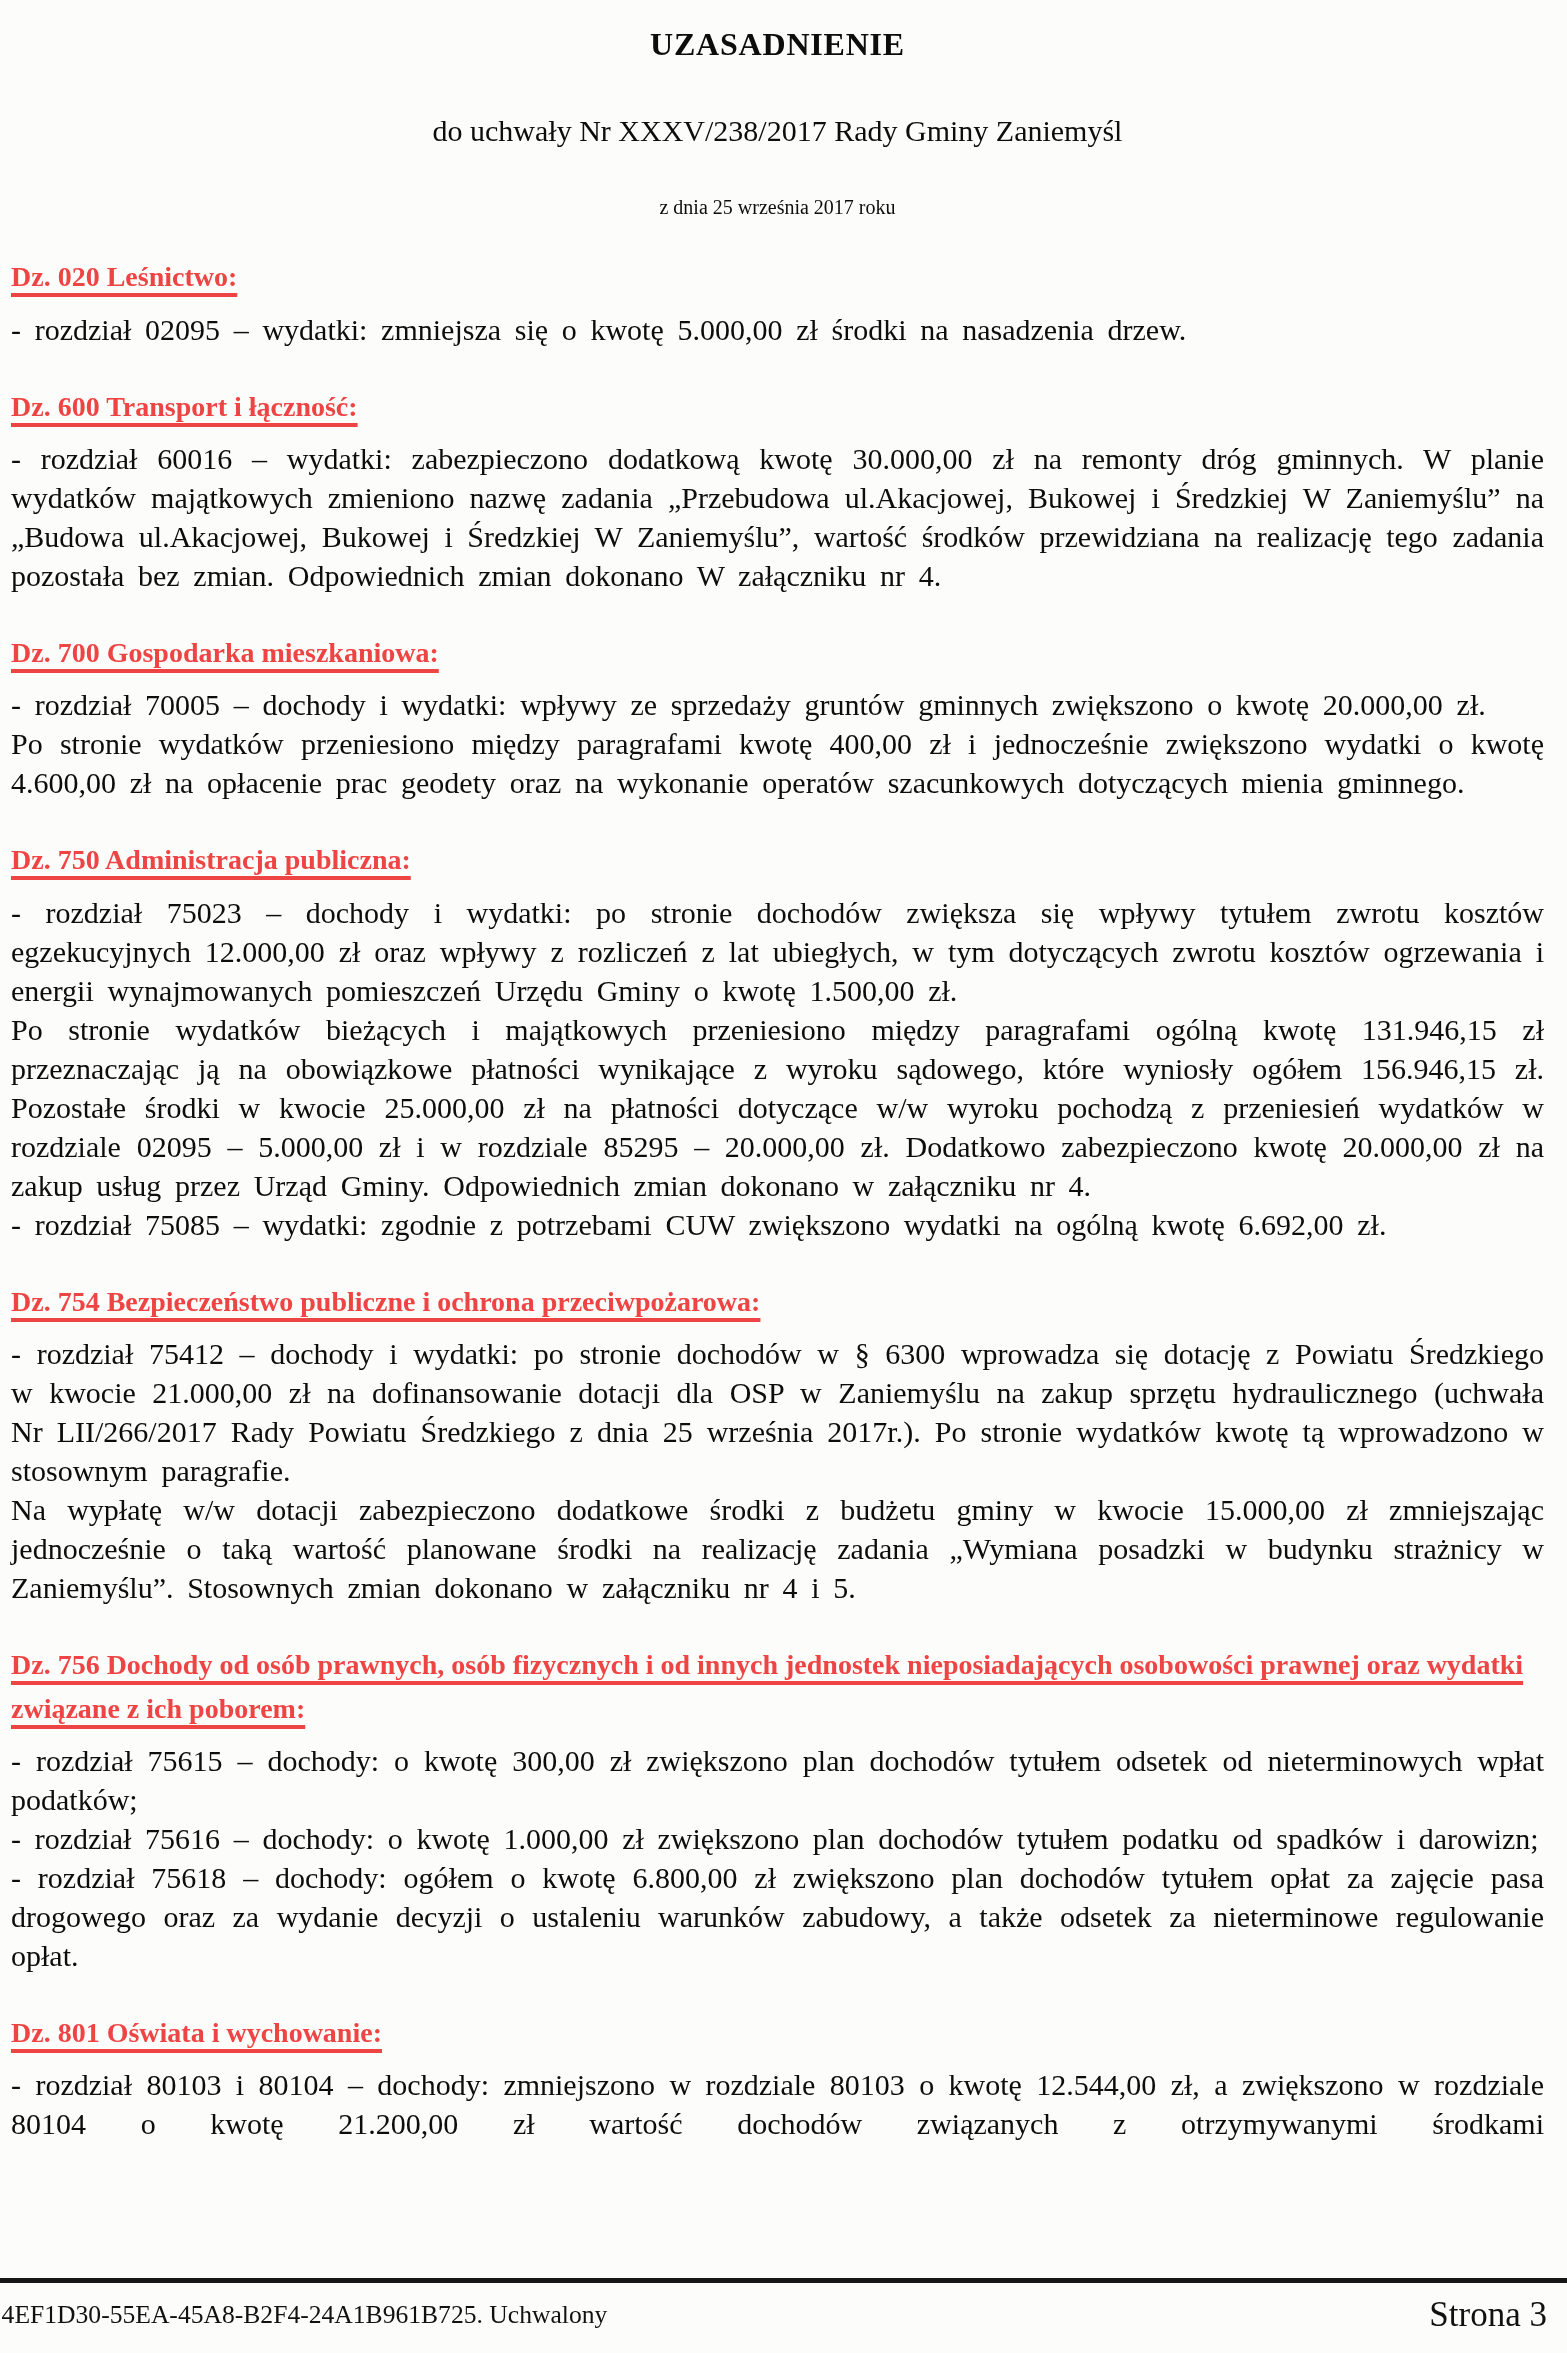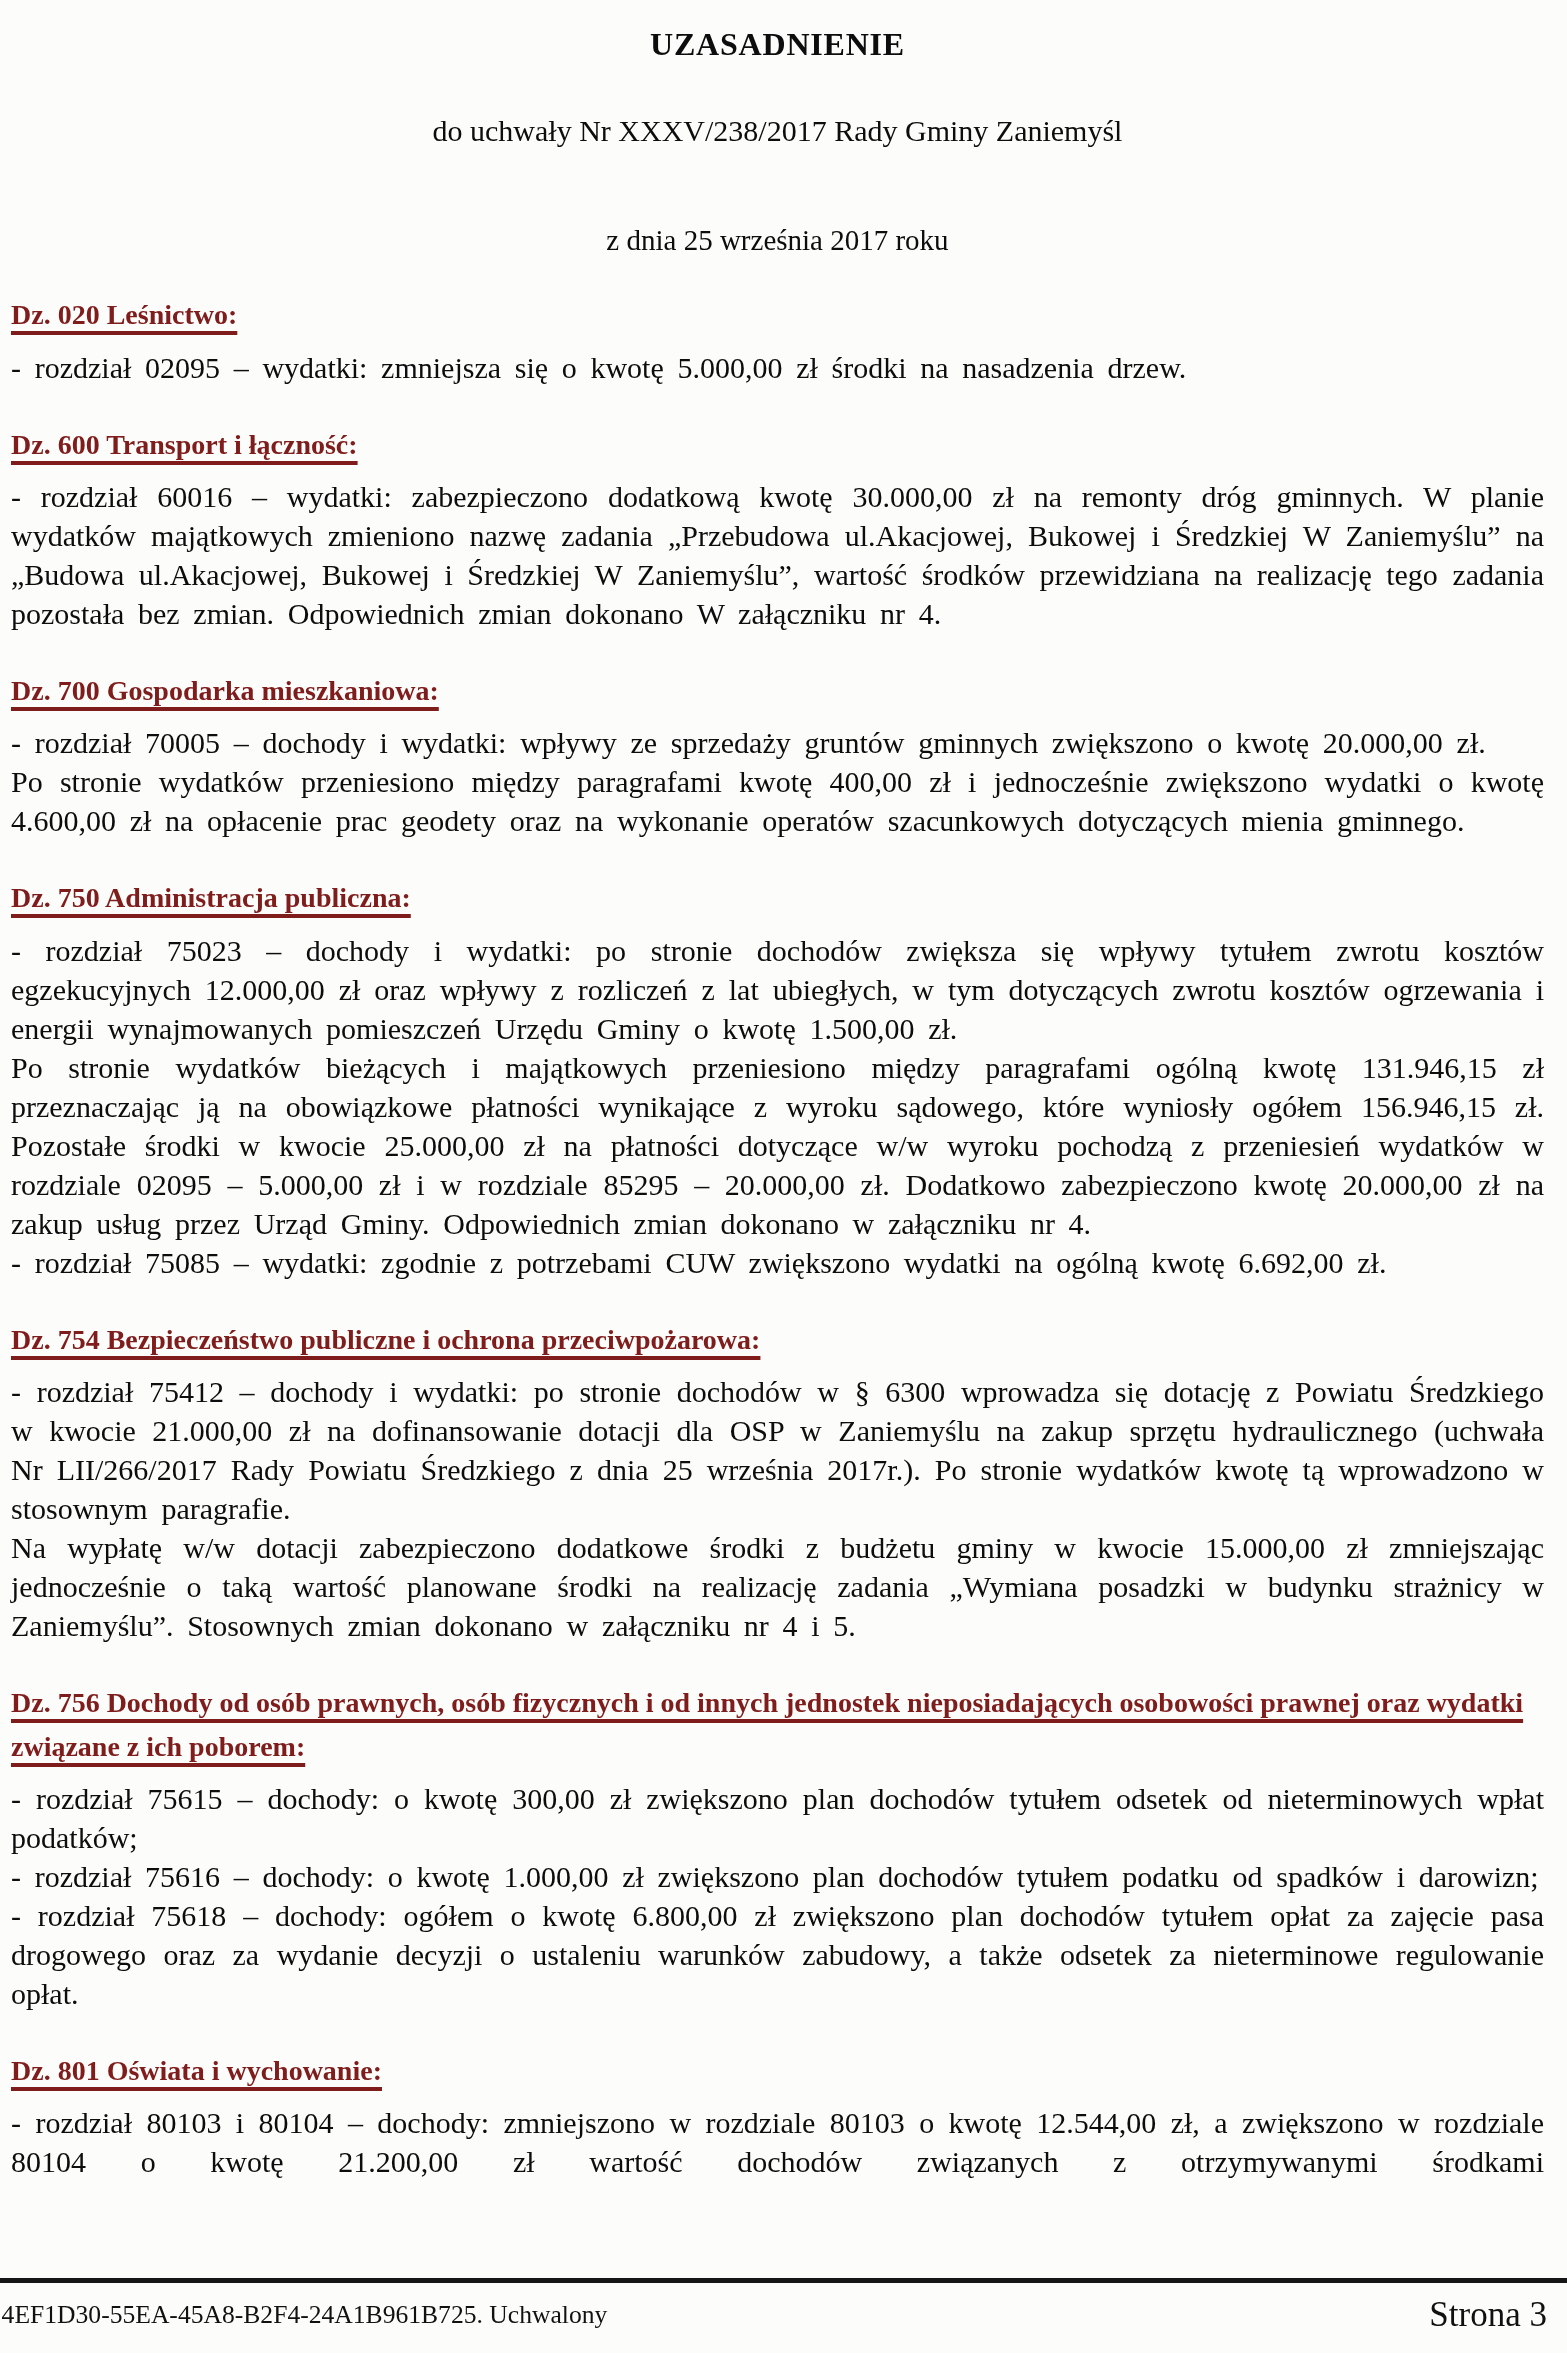--- a/index.html
+++ b/index.html
@@ -23,36 +23,36 @@
     font-size: 32px;
     font-weight: bold;
     letter-spacing: 0.8px;
   }
   .doc-subtitle {
     font-size: 30px;
     font-weight: normal;
     margin-top: 51px;
   }
   .doc-date {
-    font-size: 29px;
-    margin-top: 76px;
+    font-size: 20px;
+    margin-top: 48px;
   }
 
   
   .content { margin-top: 6.2px; }
   .section { margin-top: 36px; }
   .section-heading {
     font-size: 28px;
     font-weight: bold;
     line-height: 1.55;
     text-decoration: underline;
     text-decoration-thickness: 3.9px;
     text-underline-offset: 7px;
     margin-bottom: 11px;
-    color: #7f1d1d;
+    color: #ef4444;
   }
   .section p {
     font-size: 30px;
     line-height: 39px;
     text-align: justify;
     word-spacing: 6.2px;
     color: #0d0d0d;
   }
   .section p.justify-last { text-align-last: justify; }
 

